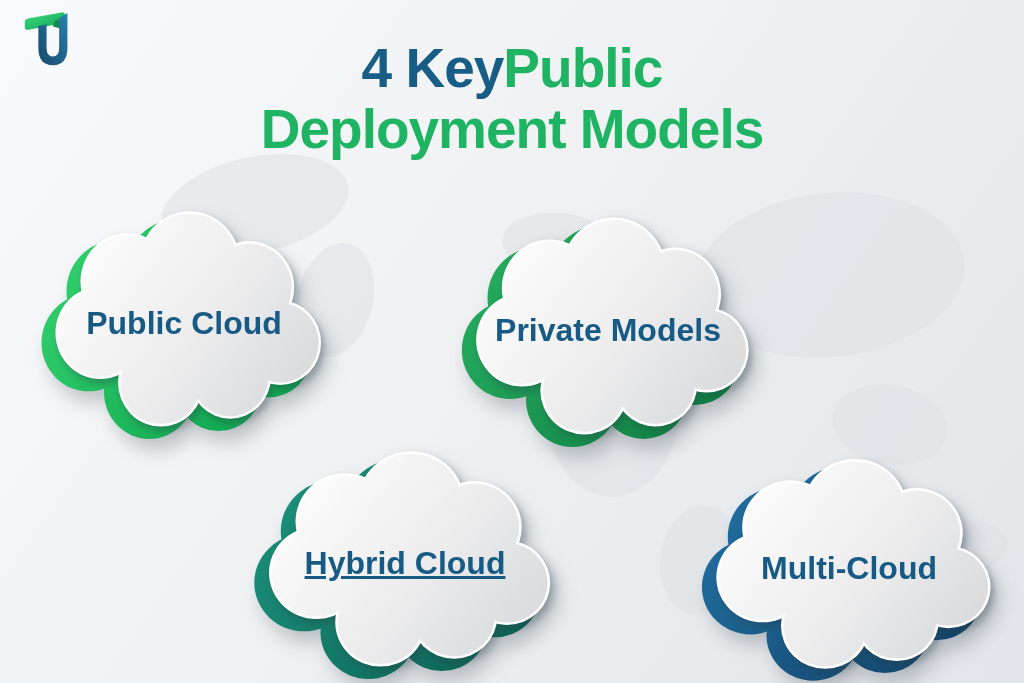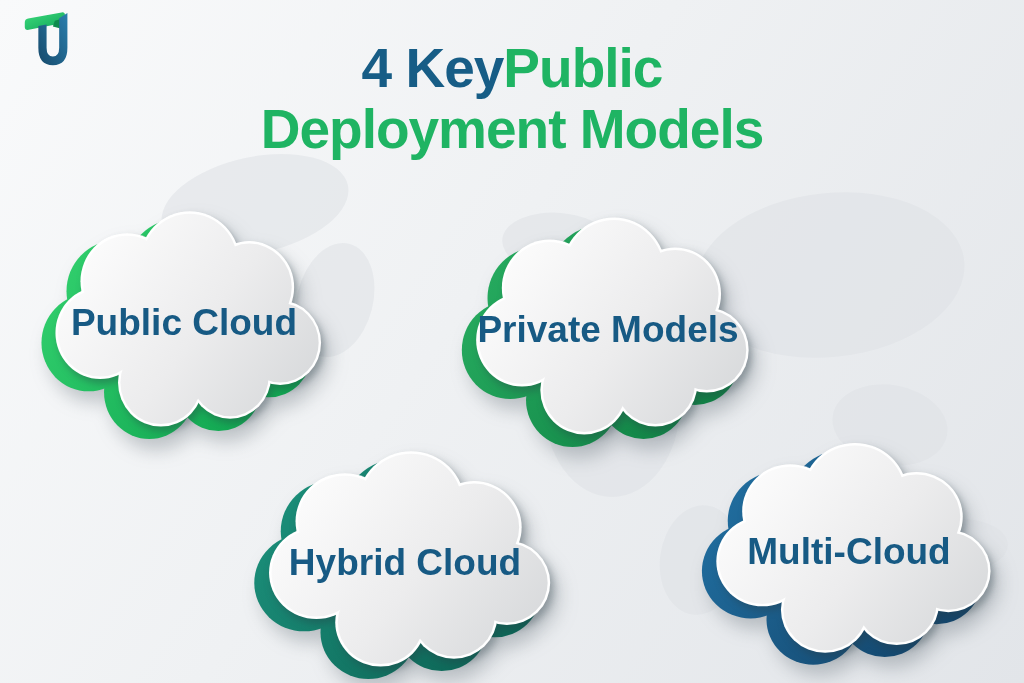--- a/index.html
+++ b/index.html
@@ -18,27 +18,27 @@
   .title .t-prefix{margin-right:0;}
   .cloud{position:absolute;}
   .cloud svg.shape{
     position:absolute;left:0;top:0;width:100%;height:100%;overflow:visible;
     filter:drop-shadow(7px 11px 9px rgba(80,92,104,.32));
   }
   .cloud-label{
     position:absolute;left:0;top:0;right:0;bottom:0;
     display:flex;align-items:center;justify-content:center;
     transform:translate(2px,8px);
-    font-size:37px;font-weight:bold;letter-spacing:0;
+    font-size:32px;font-weight:bold;letter-spacing:0;
   }
   
   #cloud-0{left:28px;top:196px;width:308px;height:238px;}
   #cloud-1{left:448px;top:202px;width:316px;height:240px;}
   #cloud-2{left:240px;top:436px;width:326px;height:238px;}
-  #cloud-3{left:688px;top:428px;width:318px;height:232px;}
+  #cloud-3{left:688px;top:444px;width:318px;height:232px;}
 </style>
 </head>
 <body>
 
 <div class="canvas">
 
   <svg class="map" viewBox="0 0 1024 683" xmlns="http://www.w3.org/2000/svg">
     <g fill="#dfe2e6">
       <ellipse cx="255" cy="205" rx="95" ry="48" transform="rotate(-12 255 205)"></ellipse>
       <ellipse cx="335" cy="300" rx="38" ry="58" transform="rotate(14 335 300)"></ellipse>
@@ -207,21 +207,21 @@
           <circle cx="75" cy="138" r="44" fill="url(#body2)"></circle>
           <circle cx="103" cy="86" r="46" fill="url(#body2)"></circle>
           <circle cx="168" cy="68" r="50" fill="url(#body2)"></circle>
           <circle cx="230" cy="92" r="44" fill="url(#body2)"></circle>
           <circle cx="262" cy="148" r="40" fill="url(#body2)"></circle>
           <circle cx="210" cy="182" r="40" fill="url(#body2)"></circle>
           <circle cx="138" cy="188" r="42" fill="url(#body2)"></circle>
           <circle cx="165" cy="132" r="66" fill="url(#body2)"></circle>
         </g>
       </svg>
-    <span class="cloud-label" style="color: rgb(23, 90, 132);">Hybrid Cloud</span>
+    <span class="cloud-label" style="color: rgb(23, 90, 132); text-decoration: underline;">Hybrid Cloud</span>
   </div>
   <div class="cloud" id="cloud-3">
       <svg viewBox="0 0 320 240" preserveAspectRatio="none" class="shape">
         <defs>
           <linearGradient id="acc3" gradientUnits="userSpaceOnUse" x1="20" y1="30" x2="300" y2="230">
             <stop offset="0" stop-color="#2273a6"></stop>
             <stop offset="1" stop-color="#123f63"></stop>
           </linearGradient>
           <linearGradient id="body3" gradientUnits="userSpaceOnUse" x1="40" y1="30" x2="290" y2="225">
             <stop offset="0" stop-color="#ffffff"></stop>

